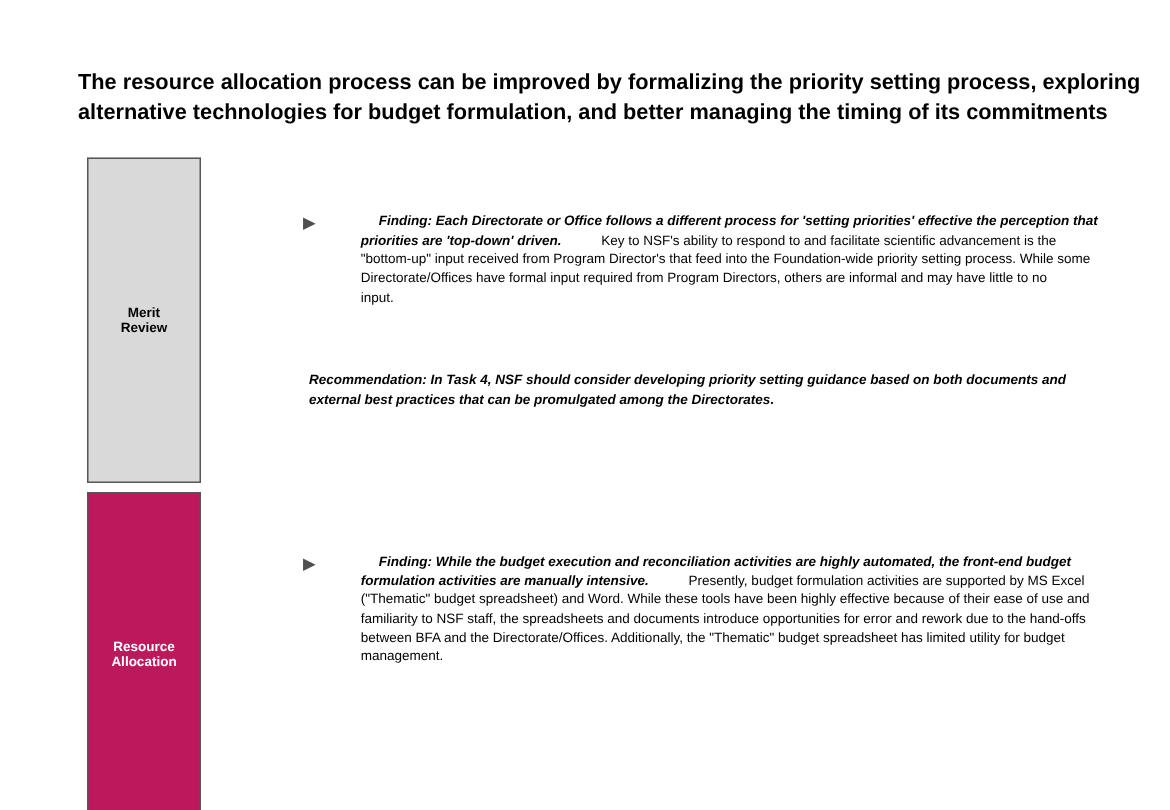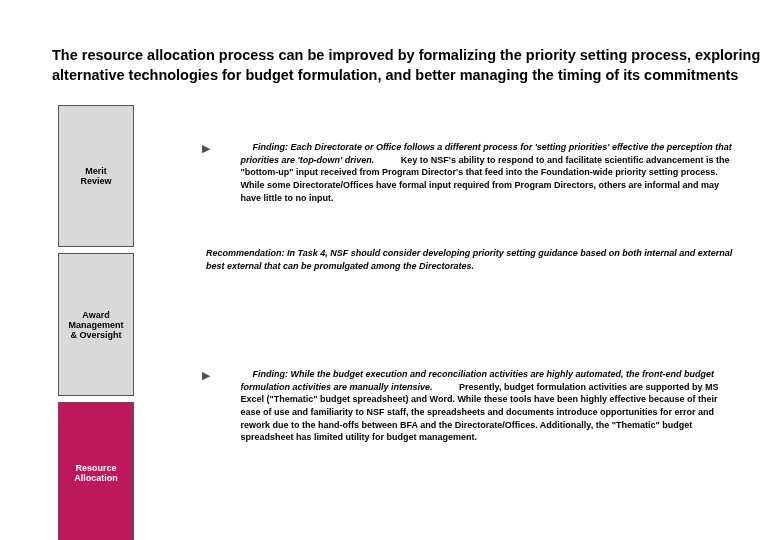--- a/index.html
+++ b/index.html
@@ -155,57 +155,54 @@
       color: #fff;
       letter-spacing: 1px;
     }
 
     .footer-page {
       font-size: 13px;
       color: #fff;
     }
 
     .normal-text {
-      font-weight: bold;
+      font-weight: normal;
       font-style: normal;
     }
   </style>
 </head>
 <body>
 
 <div class="page-container">
 
   <div class="main-title">The resource allocation process can be improved by formalizing the priority setting process, exploring alternative technologies for budget formulation, and better managing the timing of its commitments</div>
 
   <div class="content-area">
 
     <div class="sidebar">
       <div class="sidebar-box">
         <span>Merit Review</span>
-      </div>
-      <div class="sidebar-box">
-        <span>Award Management &amp; Oversight</span>
       </div>
       <div class="sidebar-box active">
         <span>Resource Allocation</span>
       </div>
     </div>
 
     <div class="main-content">
 
       <div class="bullet-section">
         <div class="bullet-row">
           <span class="bullet-arrow">▶</span>
           <div class="bullet-text">
             <span class="italic-bold">Finding: Each Directorate or Office follows a different process for 'setting priorities' effective the perception that priorities are 'top-down' driven.</span>
             <span class="normal-text"> Key to NSF's ability to respond to and facilitate scientific advancement is the "bottom-up" input received from Program Director's that feed into the Foundation-wide priority setting process.  While some Directorate/Offices have formal input required from Program Directors, others are informal and may have little to no input.</span>
           </div>
         </div>
         <div class="recommendation-text">
-          Recommendation: In Task 4, NSF should consider developing priority setting guidance based on both internal and external best external that can be promulgated among the Directorates.
+          Recommendation: In Task 4, NSF should consider developing priority setting guidance based on both documents and external best practices that can be promulgated among the Directorates.
         </div>
       </div>
 
       <div class="section-divider"></div>
 
       <div class="bullet-section">
         <div class="bullet-row">
           <span class="bullet-arrow">▶</span>
           <div class="bullet-text">
             <span class="italic-bold">Finding: While the budget execution and reconciliation activities are highly automated, the front-end budget formulation activities are manually intensive.</span>

